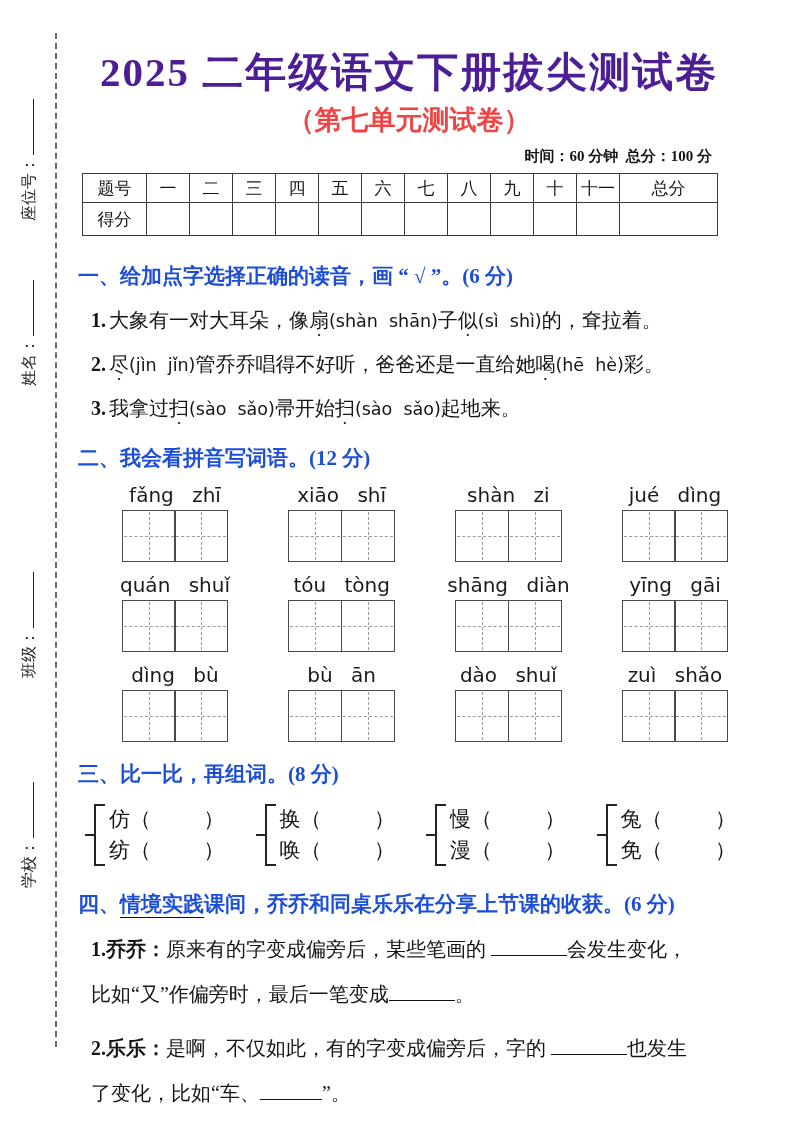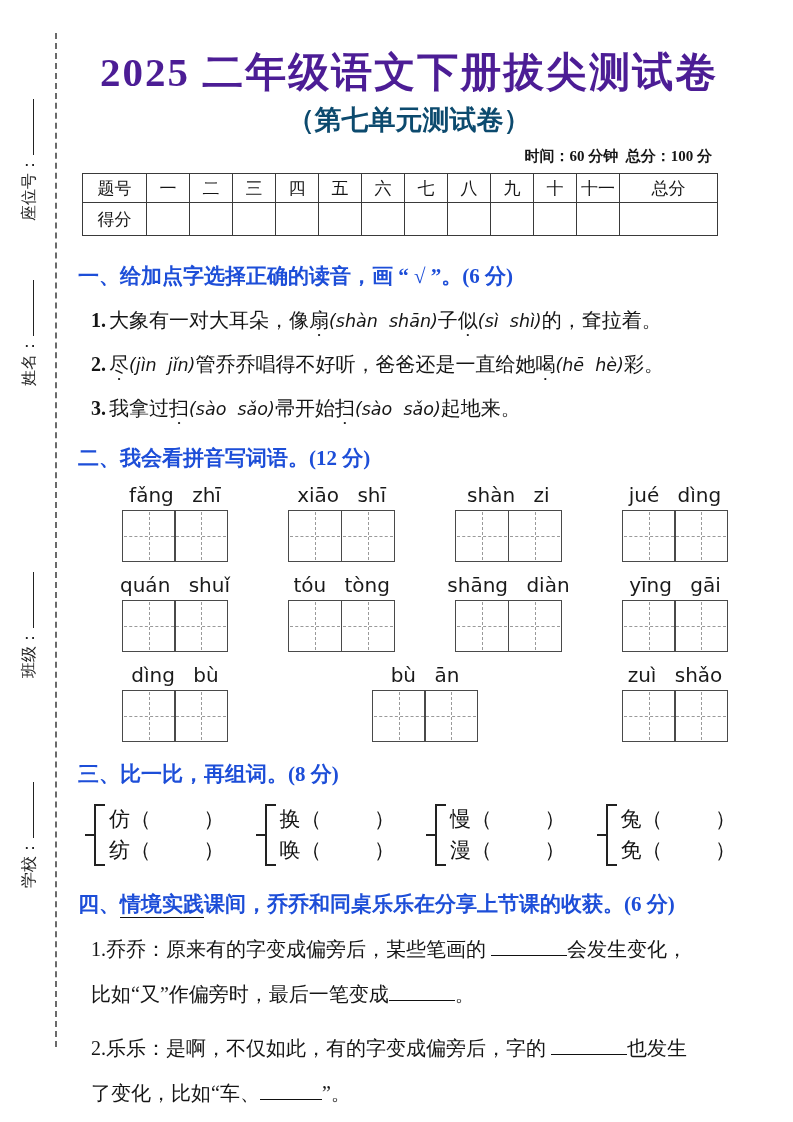--- a/index.html
+++ b/index.html
@@ -29,21 +29,21 @@
     border-bottom:1.6px solid #222; vertical-align:baseline; margin-left:2px;
   }
 
   
   .content { position:absolute; left:78px; top:0; width:662px; }
 
   .title {
     margin-top:50px; text-align:center; font-weight:bold;
     font-size:41px; letter-spacing:2px; line-height:1.1; color:#4c1d95;
   }
-  .subtitle { text-align:center; font-weight:bold; font-size:27px; margin-top:7px; color:#0c4a6e; }
+  .subtitle { text-align:center; font-weight:bold; font-size:27px; margin-top:7px; color:#ef4444; }
   .meta { text-align:right; font-weight:bold; font-size:15px; margin-top:9px; padding-right:28px; white-space:pre; }
 
   
   table.score {
     border-collapse:collapse; table-layout:fixed; width:636px; margin-top:7px; margin-left:4px;
   }
   table.score td {
     border:1.6px solid #3a3a3a; text-align:center; font-size:17px; padding:0;
   }
   table.score tr.r1 td { height:29px; }
@@ -53,21 +53,21 @@
   .sec-title { font-size:21px; font-weight:bold; color:#1d4ed8; white-space:pre; }
   .st1 { margin-top:26px; }
   .st2 { margin-top:22px; }
   .st3 { margin-top:18px; }
   .st4 { margin-top:24px; }
   .u-part { border-bottom:1.8px solid #111; padding-bottom:1px; }
 
   
   .item { font-size:20px; margin-top:17px; padding-left:13px; white-space:nowrap; }
   .item .num { font-weight:bold; margin-right:3px; }
-  .py { font-family:"DejaVu Sans", sans-serif; font-size:17.5px; white-space:pre;font-style:italic; }
+  .py { font-family:"DejaVu Sans", sans-serif; font-size:17.5px; white-space:pre; }
   .dot { position:relative; display:inline-block; }
   .dot::after {
     content:"•"; position:absolute; left:50%; bottom:-0.62em;
     transform:translateX(-50%); font-size:0.45em; color:#111;
   }
 
   
   .py-row {
     display:flex; justify-content:space-between;
     padding-left:36px; padding-right:4px; margin-top:11px;
@@ -100,21 +100,21 @@
     border-left:2.2px solid #222; border-top:2.2px solid #222; border-bottom:2.2px solid #222;
   }
   .bracket::before {
     content:""; position:absolute; left:-11px; top:50%; margin-top:-1px;
     width:9px; height:0; border-top:2.2px solid #222;
   }
   .pair-line { font-size:21px; line-height:31px; white-space:pre; }
 
   
   .q4-item { font-size:20px; line-height:45px; margin-top:9px; padding-left:13px; }
-  .q4-label { font-weight:normal; }
+  .q4-label { font-weight:bold; }
   .blank {
     display:inline-block; border-bottom:1.7px solid #111;
     height:1.05em; vertical-align:baseline;
   }
 </style>
 </head>
 <body>
 
 <div class="page">
 
@@ -245,20 +245,27 @@
             </div>
           </div>
           <div class="py-group">
             <div class="pinyin">bù ān</div>
             <div class="tian-row">
               <div class="tian"></div>
               <div class="tian"></div>
             </div>
           </div>
           <div class="py-group">
+            <div class="pinyin">dào shuǐ</div>
+            <div class="tian-row">
+              <div class="tian"></div>
+              <div class="tian"></div>
+            </div>
+          </div>
+          <div class="py-group">
             <div class="pinyin">zuì shǎo</div>
             <div class="tian-row">
               <div class="tian"></div>
               <div class="tian"></div>
             </div>
           </div>
         </div>
       </div>
 
     <div class="sec-title st3">三、比一比，再组词。(8 分)</div>

